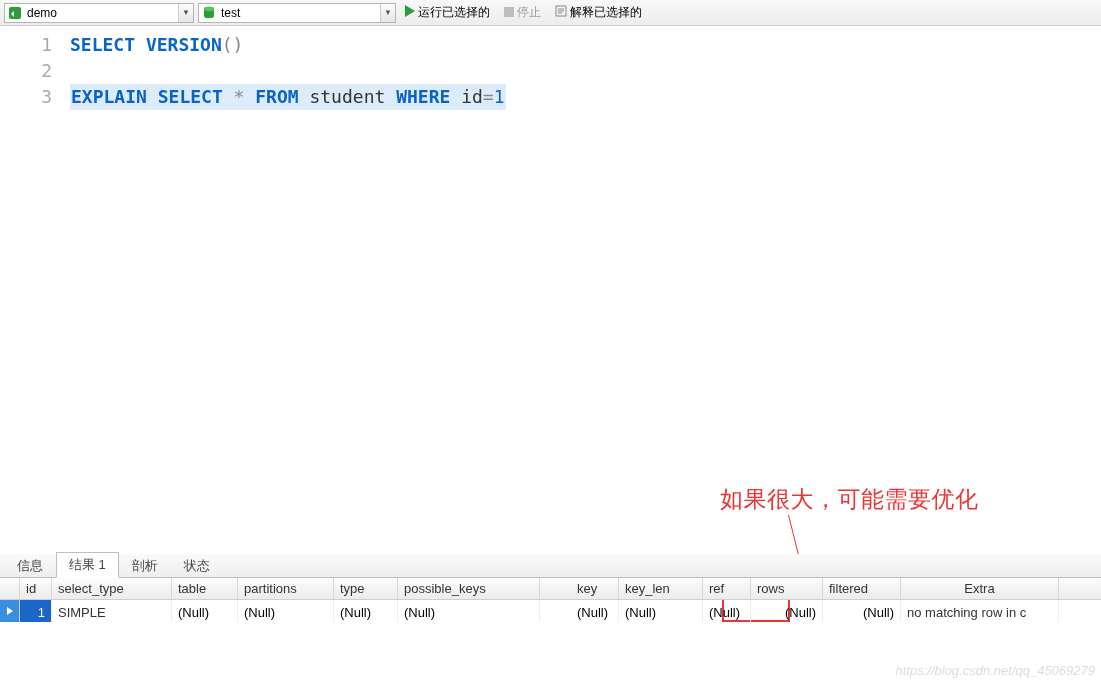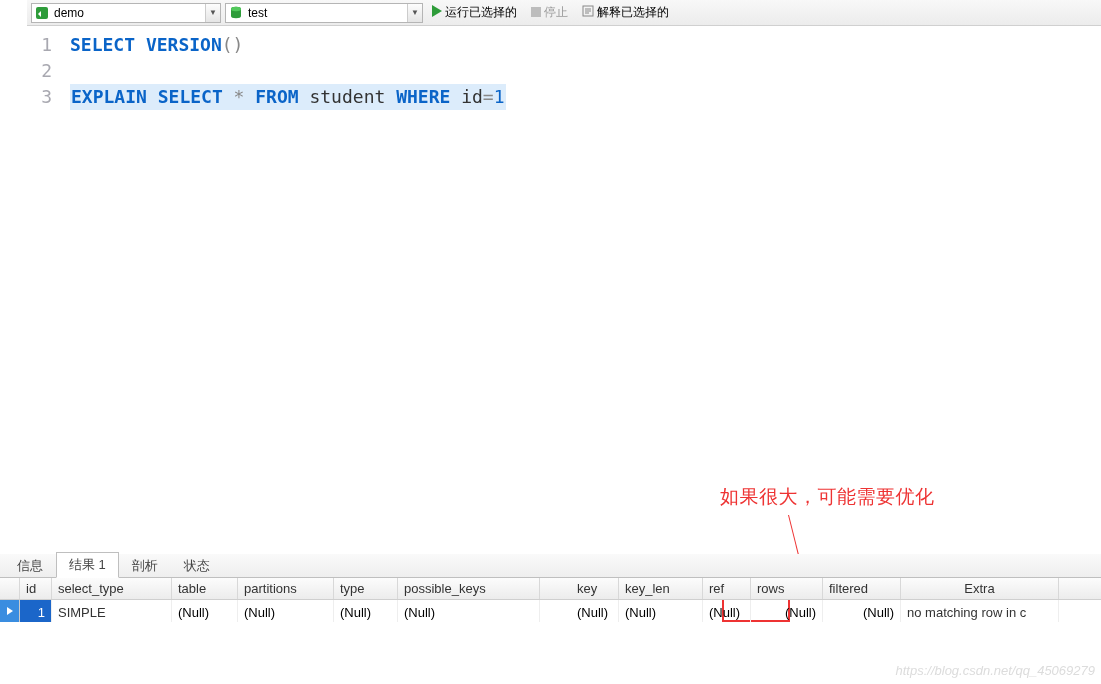--- a/index.html
+++ b/index.html
@@ -1,37 +1,37 @@
 <!DOCTYPE html>
 <html><head>
 <meta charset="utf-8">
 <style>
 * { margin:0; padding:0; box-sizing:border-box; }
 body { font-family:"Microsoft YaHei","Segoe UI",Arial,sans-serif; font-size:12px; background:#fff; width:1101px; height:684px; position:relative; overflow:hidden; }
 
 
-.toolbar { height:26px; background:linear-gradient(#f8f8f8,#ececec); border-bottom:1px solid #d0d0d0; display:flex; align-items:center; padding:2px 4px; gap:4px;margin-left:27px; }
+.toolbar { height:26px; background:linear-gradient(#f8f8f8,#ececec); border-bottom:1px solid #d0d0d0; display:flex; align-items:center; padding:2px 4px; gap:4px; }
 .combo { display:flex; align-items:center; background:#fff; border:1px solid #b5b5b5; height:20px; }
 .combo .ico { width:16px; height:16px; margin:0 2px; display:flex; align-items:center; justify-content:center; }
 .combo .txt { flex:1; font-size:12px; padding:0 2px; }
 .combo .chev { width:15px; height:18px; background:linear-gradient(#fdfdfd,#e5e5e5); border-left:1px solid #ccc; display:flex; align-items:center; justify-content:center; font-size:8px; color:#555; }
 .tool-btn { display:flex; align-items:center; gap:3px; padding:0 5px; height:22px; font-size:12px; }
 .tool-btn.disabled { color:#9a9a9a; }
 
 
 .editor { position:absolute; left:0; top:26px; right:0; height:498px; background:#fff; display:flex; font-family:Consolas,Monaco,monospace; font-size:18px; line-height:26px; }
 .gutter { width:62px; text-align:right; color:#a8a8b0; padding:6px 10px 0 0; user-select:none; }
 .code { flex:1; padding:6px 0 0 8px; white-space:pre; color:#333; }
 .kw { color:#0a64c8; font-weight:600; }
 .op { color:#888; }
 .num { color:#0a64c8; }
 .sel-line { background:#dcecfb; display:inline-block; padding:0 1px; }
 
 
-.annotation { position:absolute; color:#e33; font-size:19px; left:720px; top:484px; letter-spacing:0.5px; }
+.annotation { position:absolute; color:#e33; font-size:23px; left:720px; top:484px; letter-spacing:0.5px; }
 .arrow-line { position:absolute; width:1px; height:46px; background:#e33; left:788px; top:515px; transform:rotate(-14deg); transform-origin:top; }
 .arrow-head { position:absolute; width:0; height:0; border-left:4px solid transparent; border-right:4px solid transparent; border-top:8px solid #e33; left:778px; top:557px; transform:rotate(-8deg); }
 .hl-box { position:absolute; border:2px solid #e33; left:722px; top:576px; width:68px; height:46px; }
 
 
 .result-area { position:absolute; left:0; right:0; bottom:0; top:554px; }
 .tabs { height:24px; display:flex; align-items:flex-end; padding-left:4px; gap:0; border-bottom:1px solid #bfbfbf; background:linear-gradient(#fafafa,#eee); }
 .tab { padding:3px 12px 3px 12px; font-size:13px; border:1px solid transparent; border-bottom:none; position:relative; top:1px; color:#444; cursor:pointer;text-align:center; }
 .tab.active { background:#fff; border-color:#bfbfbf; border-bottom:1px solid #fff; }
 

